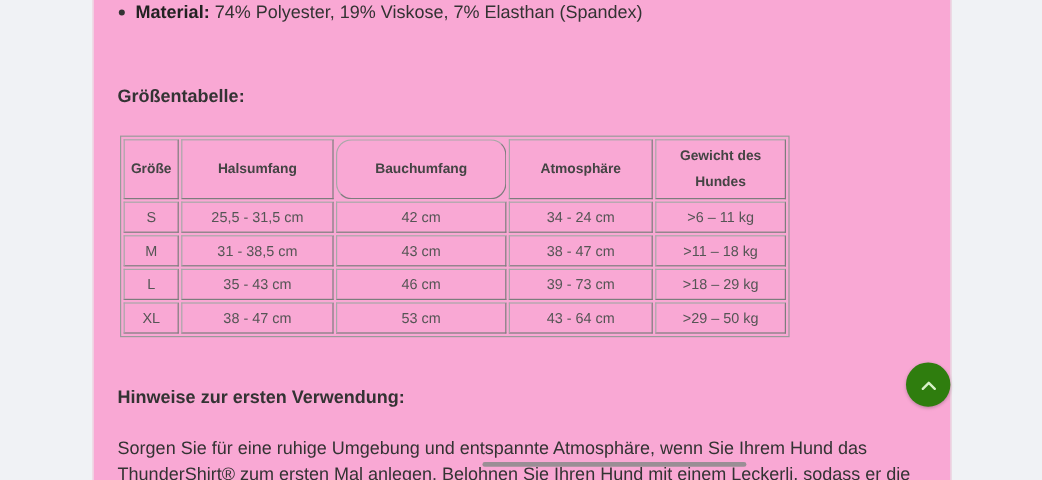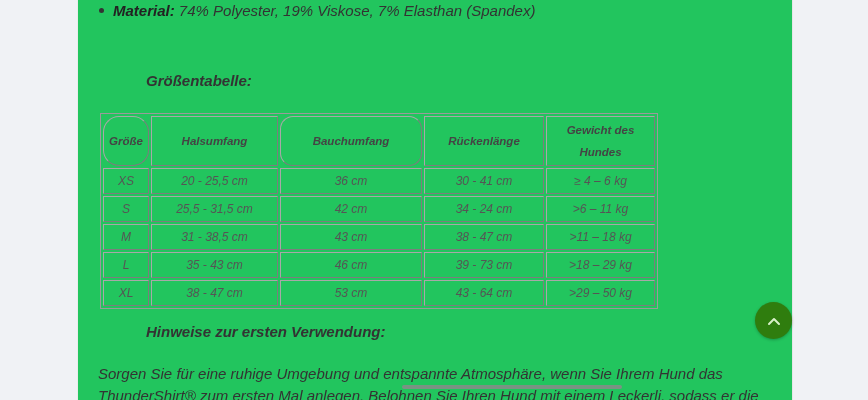--- a/index.html
+++ b/index.html
@@ -4,50 +4,49 @@
   <style>
     html, body { margin: 0; padding: 0; }
     body {
       width: 868px; height: 400px; overflow: hidden;
       background: #f0f2f5;
       font-family: "Liberation Sans", sans-serif;
       position: relative;
     }
     .page-card {
       position: absolute; left: 77px; top: 0; width: 714px; height: 400px;
-      background: #22c55e;
+      background: #f9a8d4;
       border-left: 1px solid #ebebeb;
       border-right: 1px solid #e6e6e6;
-      font-style: italic;
     }
     .content { position: absolute; left: 20px; top: 0; width: 680px; color: #333; }
     ul.specs { list-style: none; margin: 0; padding: 0; position: absolute; top: 0; left: 0; }
     ul.specs li { position: relative; padding-left: 15px; font-size: 15px; line-height: 21px; height: 21px; white-space: nowrap; color: #333; }
     ul.specs li::before { content: ""; position: absolute; left: 1px; top: 8px; width: 5px; height: 5px; border-radius: 50%; background: #333; }
     ul.specs li:first-child { top: 0; }
     .spec-key { font-weight: bold; color: #222; }
     .heading {
-      position: absolute; left: 0; font-size: 15px; font-weight: bold; color: #333; white-space: nowrap; margin-left: 48px;
+      position: absolute; left: 0; font-size: 15px; font-weight: bold; color: #333; white-space: nowrap;
     }
     .h-size { top: 72px; }
     .h-usage { top: 323px; }
     table.size-table {
       position: absolute; left: 2px; top: 113px;
       border-collapse: separate; border-spacing: 2px;
       border: 1px solid #9a9a9a;
       font-size: 12px; color: #555;
     }
     table.size-table th, table.size-table td {
       border: 1px solid #a8a8a8;
       border-right-color: #7d7d7d; border-bottom-color: #7d7d7d;
       text-align: center; padding: 0; vertical-align: middle;
     }
     table.size-table th { font-weight: bold; color: #444; height: 48px; line-height: 22px; font-size: 11.5px; }
     table.size-table td { height: 24px; }
-    .c1 { width: 44px; border-radius: 16px; } .c2 { width: 125px; } .c3 { width: 140px; border-radius: 13px; } .c4 { width: 118px; } .c5 { width: 107px; }
+    .c1 { width: 44px; } .c2 { width: 125px; } .c3 { width: 140px; border-radius: 13px; } .c4 { width: 118px; } .c5 { width: 107px; }
     .paragraph {
       position: absolute; left: 0; top: 363px; width: 690px;
       font-size: 15px; line-height: 22px; color: #333;
     }
     .scrollbar-highlight {
       position: absolute; left: 324px; top: 385px; width: 220px; height: 4px; background: #8a8a8a; border-radius: 2px; opacity: 0.85;
     }
     .back-to-top {
       position: absolute; left: 755px; top: 302px; width: 37px; height: 37px; border-radius: 50%;
       background: #2f7d0e; box-shadow: 0 1px 3px rgba(0,0,0,0.25);
@@ -69,35 +68,28 @@
     </ul>
 
     <div class="heading h-size">Größentabelle:</div>
 
     <table class="size-table">
       <thead>
         <tr>
           <th class="c1">Größe</th>
           <th class="c2">Halsumfang</th>
           <th class="c3">Bauchumfang</th>
-          <th class="c4">Rückenlänge</th>
+          <th class="c4">Atmosphäre</th>
           <th class="c5">
             <span>Gewicht des</span><br>
             <span>Hundes</span>
           </th>
         </tr>
       </thead>
       <tbody>
-        <tr>
-          <td>XS</td>
-          <td>20 - 25,5 cm</td>
-          <td>36 cm</td>
-          <td>30 - 41 cm</td>
-          <td>≥ 4 – 6 kg</td>
-        </tr>
         <tr>
           <td>S</td>
           <td>25,5 - 31,5 cm</td>
           <td>42 cm</td>
           <td>34 - 24 cm</td>
           <td>&gt;6 – 11 kg</td>
         </tr>
         <tr>
           <td>M</td>
           <td>31 - 38,5 cm</td>

